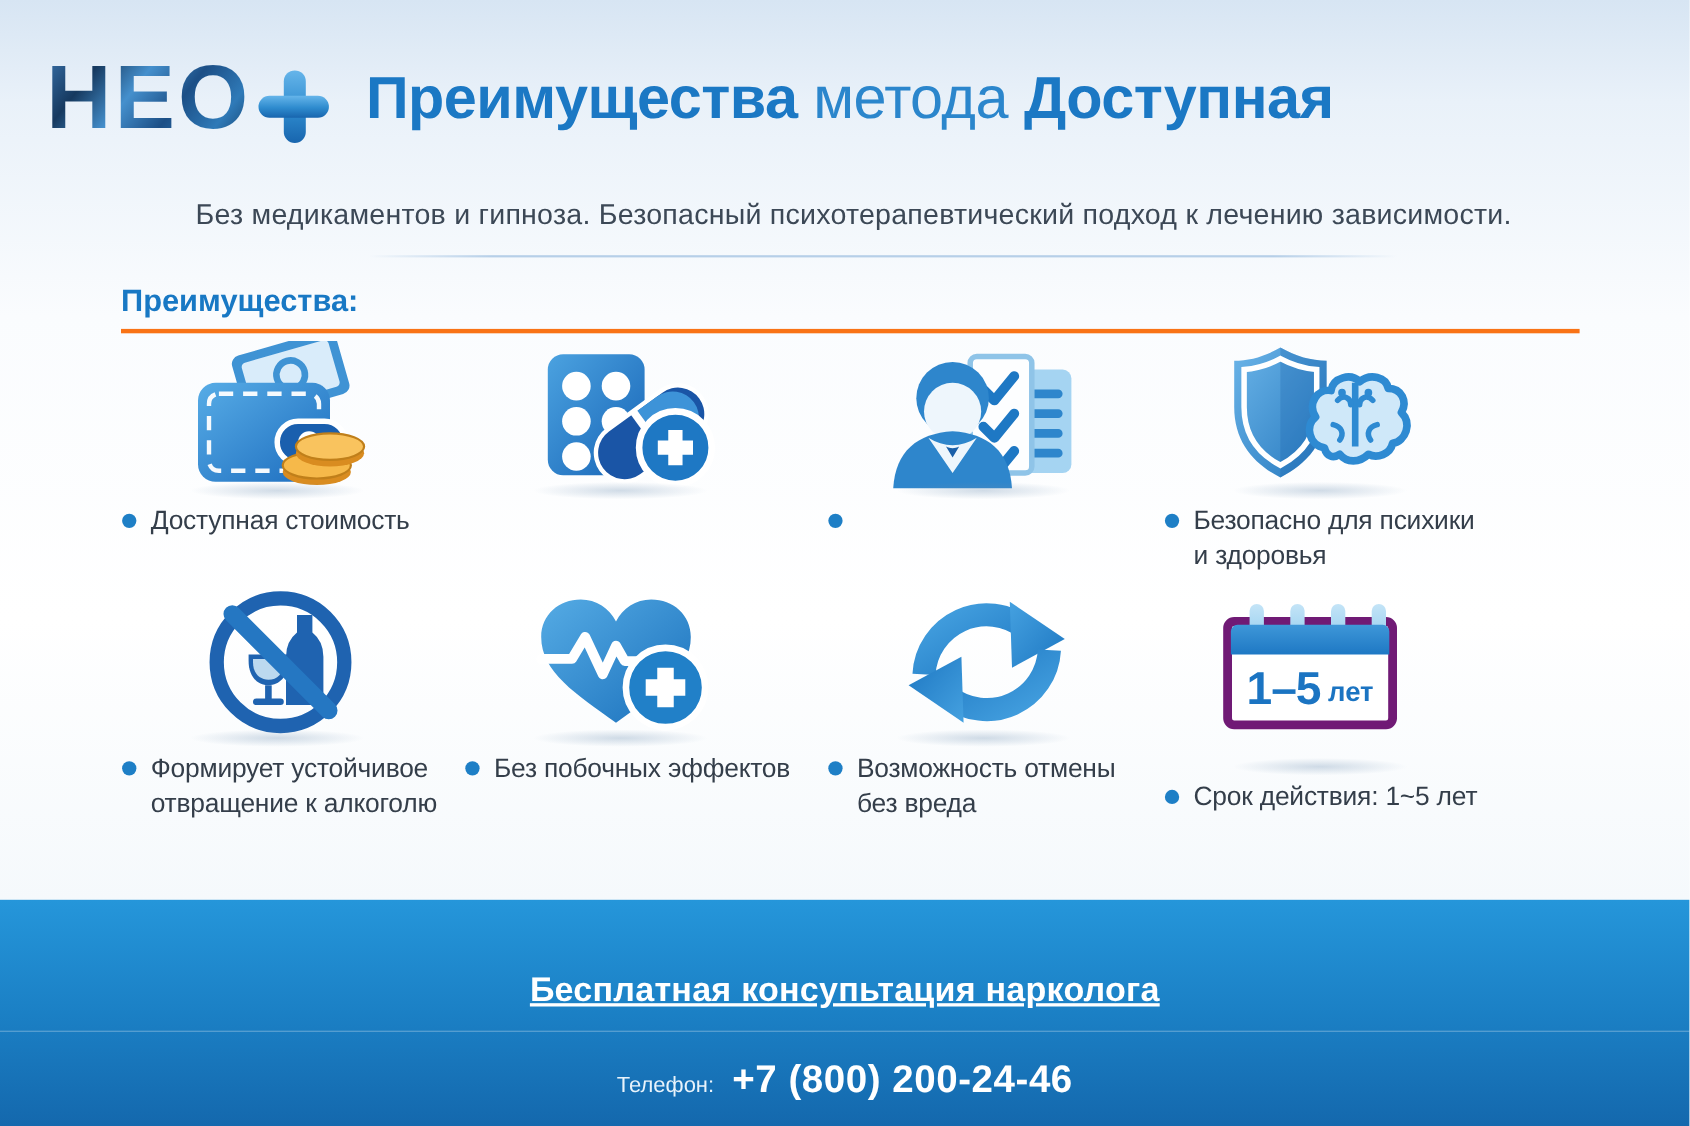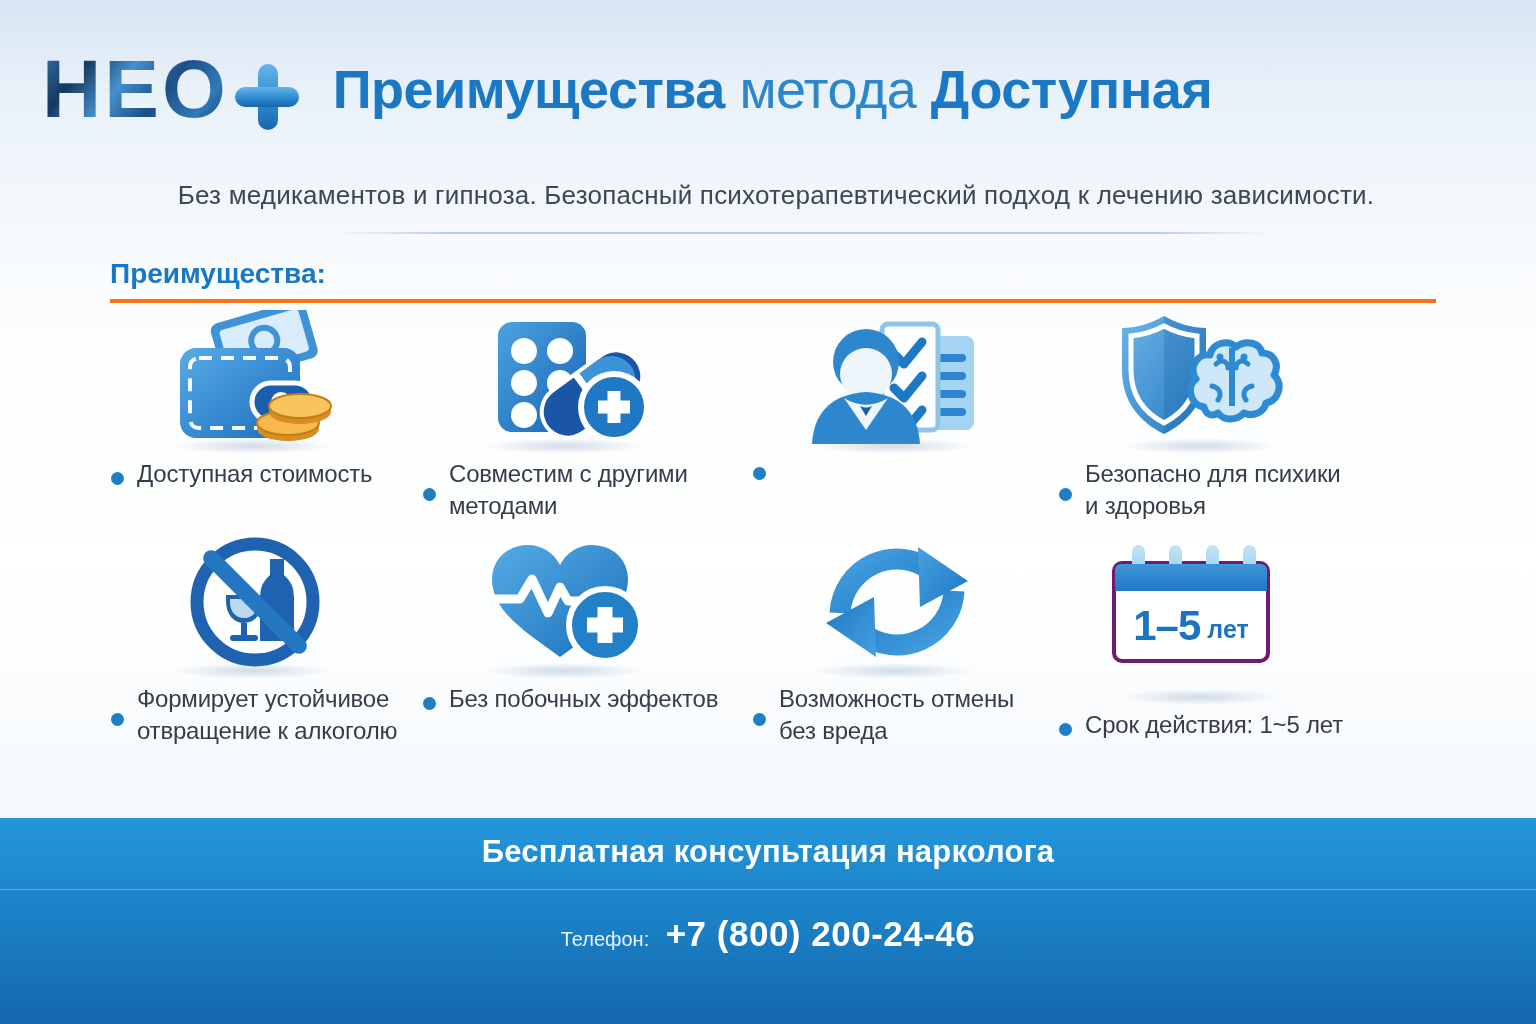--- a/index.html
+++ b/index.html
@@ -49,44 +49,44 @@
     position:absolute; top:310px; left:105px; right:60px;
     display:grid; grid-template-columns: 312px 330px 306px 1fr; grid-row-gap:14px;
   }
   .cell { padding-right:6px; }
   .icon-wrap { position:relative; width:190px; height:134px; margin-left:55px; }
   .icon-wrap svg { display:block; width:190px; height:134px; }
   .icon-shadow {
     position:absolute; bottom:-10px; left:12px; width:160px; height:16px; border-radius:50%;
     background: radial-gradient(ellipse at center, rgba(105,140,175,.30), rgba(105,140,175,0) 70%);
   }
-  .label-row { display:flex; align-items:center; margin-top:14px; }
+  .label-row { display:flex; align-items:flex-start; margin-top:14px; }
   .bullet { flex:none; width:13px; height:13px; border-radius:50%; background:#1e7fc6; margin:9px 13px 0 6px; }
   .label { font-size:24px; line-height:1.32; color:#343e4a; white-space:pre-line; letter-spacing:-0.2px; }
 
   
   .cal { position:relative; width:158px; height:102px; margin-top:26px; margin-left:4px;
-    background:#ffffff; border:4px solid #701a75; border-radius:10px; }
+    background:#ffffff; border:8px solid #701a75; border-radius:10px; }
   .cal-top { position:absolute; top:-1px; left:-1px; right:-1px; height:27px;
     background: linear-gradient(180deg,#3e97d8,#1e78c4); border-radius:6px 6px 0 0; }
   .cal-ring { position:absolute; top:-20px; width:13px; height:38px; border-radius:7px;
     background: linear-gradient(180deg,#c4e4f7,#8ecbee); }
   .cal-ring.r1{left:16px} .cal-ring.r2{left:53px} .cal-ring.r3{left:90px} .cal-ring.r4{left:127px}
   .cal-text { position:absolute; top:27px; left:0; right:0; bottom:0;
     display:flex; align-items:center; justify-content:center; gap:7px; color:#1b74c2; }
   .cal-num { font-size:42px; font-weight:700; letter-spacing:-1px; }
   .cal-unit { font-size:25px; font-weight:700; padding-top:8px; }
 
   
   .footer {
     position:absolute; left:0; right:0; bottom:0; height:206px;
     background: linear-gradient(180deg,#2596da 0%, #1b80c5 50%, #1468ad 100%);
   }
-  .footer-headline { text-align:center; padding-top:16px; font-size:31px; font-weight:700;
-    color:#ffffff; letter-spacing:0.2px; }
+  .footer-headline { text-align:center; padding-top:64px; font-size:31px; font-weight:700;
+    color:#ffffff; letter-spacing:0.2px;text-decoration:underline; }
   .footer-divider { margin-top:19px; height:1px; background:rgba(255,255,255,.32); }
   .footer-phone { text-align:center; margin-top:24px; }
   .phone-label { font-size:20px; color:#e8f3fb; font-weight:400; }
   .phone-number { font-size:35px; color:#ffffff; font-weight:700; margin-left:12px; letter-spacing:0.5px; }
 </style>
 </head>
 <body>
 
 <div class="header">
   <div class="logo">
@@ -162,24 +162,20 @@
         <g transform="rotate(-36 120 84)">
           <rect x="62" y="56" width="116" height="56" rx="28" fill="#ffffff"></rect>
           <rect x="66" y="60" width="108" height="48" rx="24" fill="#1a55a6"></rect>
           <path d="M122 60 h22 a24 24 0 0 1 0 48 h-22 z" fill="#3d93d8"></path>
           <rect x="115" y="58" width="7" height="52" fill="#ffffff"></rect>
         </g>
         <circle cx="142" cy="97" r="33" fill="#1e78c4" stroke="#ffffff" stroke-width="6"></circle>
         <path d="M142 81 v32 M126 97 h32" stroke="#ffffff" stroke-width="13"></path>
       </svg>
     </div>
-    <div class="label-row">
-      <span class="bullet"></span>
-      <span class="label">Совместим с другими методами</span>
-    </div>
   </div>
 
   <div class="cell">
     <div class="icon-wrap">
       <div class="icon-shadow"></div>
       <svg viewBox="0 0 190 134">
         <rect x="118" y="26" width="54" height="94" rx="8" fill="#a5d4f2"></rect>
         <path d="M130 48 h30 M130 66 h30 M130 84 h30 M130 102 h30" stroke="#2e86cc" stroke-width="8" stroke-linecap="round"></path>
         <rect x="80" y="14" width="56" height="106" rx="6" fill="#fdfeff" stroke="#8fc4e8" stroke-width="5"></rect>
         <path fill="none" stroke="#1e78c4" stroke-width="9" stroke-linecap="round" stroke-linejoin="round" d="M92 44 l10 10 l18 -22 M92 78 l10 10 l18 -22 M92 112 l10 10 l18 -22"></path>

